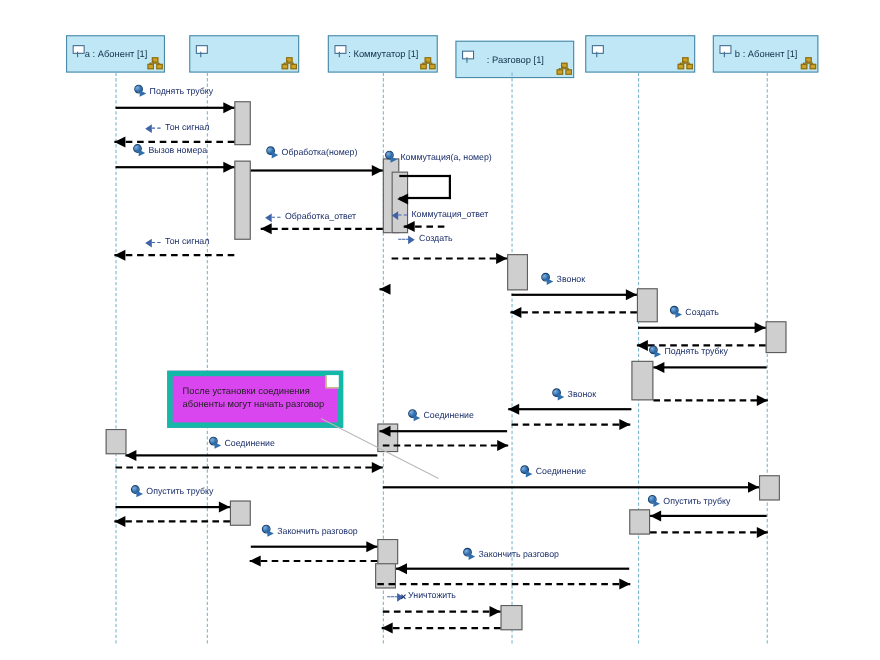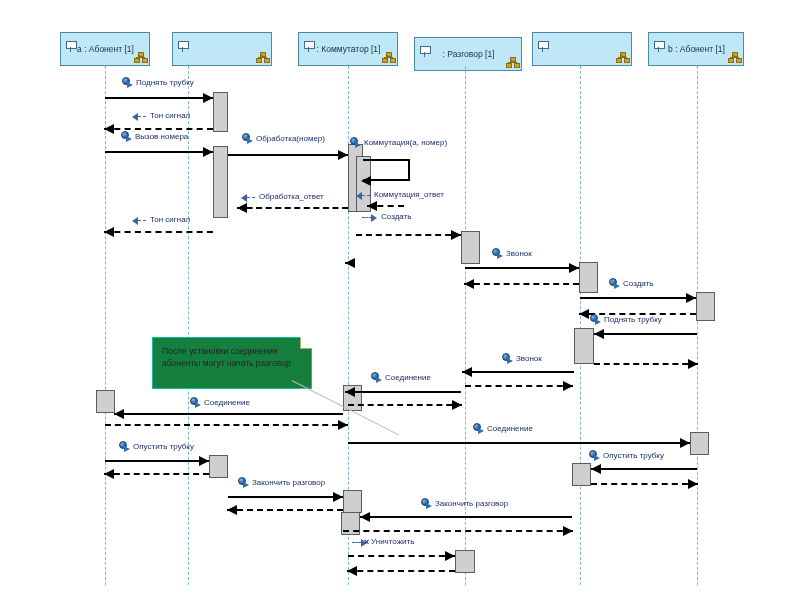--- a/index.html
+++ b/index.html
@@ -100,21 +100,21 @@
   .cico{position:absolute;width:16px;height:8px;}
   .cico .cl{position:absolute;left:0;top:4px;width:10px;height:0;border-top:1px dashed #3f63a8;}
   .cico .ca{position:absolute;left:9px;top:1px;width:0;height:0;
     border-top:4px solid transparent;border-bottom:4px solid transparent;
     border-left:6px solid #3f63a8;}
   .xico{position:absolute;font-size:9px;color:#1b2f6b;font-weight:bold;}
 
   
   .note{
     position:absolute;box-sizing:border-box;
-    background:#15803d;border:1px solid #14b8a6;
+    background:#d946ef;border:5px solid #14b8a6;
     font-size:8.5px;line-height:12px;color:#222;
     padding:7px 9px 5px 9px;
   }
   .note .fold{
     position:absolute;right:-1px;top:-1px;width:11px;height:11px;
     background:#fff;border-left:1px solid #b3a96a;border-bottom:1px solid #b3a96a;
   }
   .noteconn{
     position:absolute;height:0;border-top:1px solid #b9b9b9;
     transform-origin:0 0;

